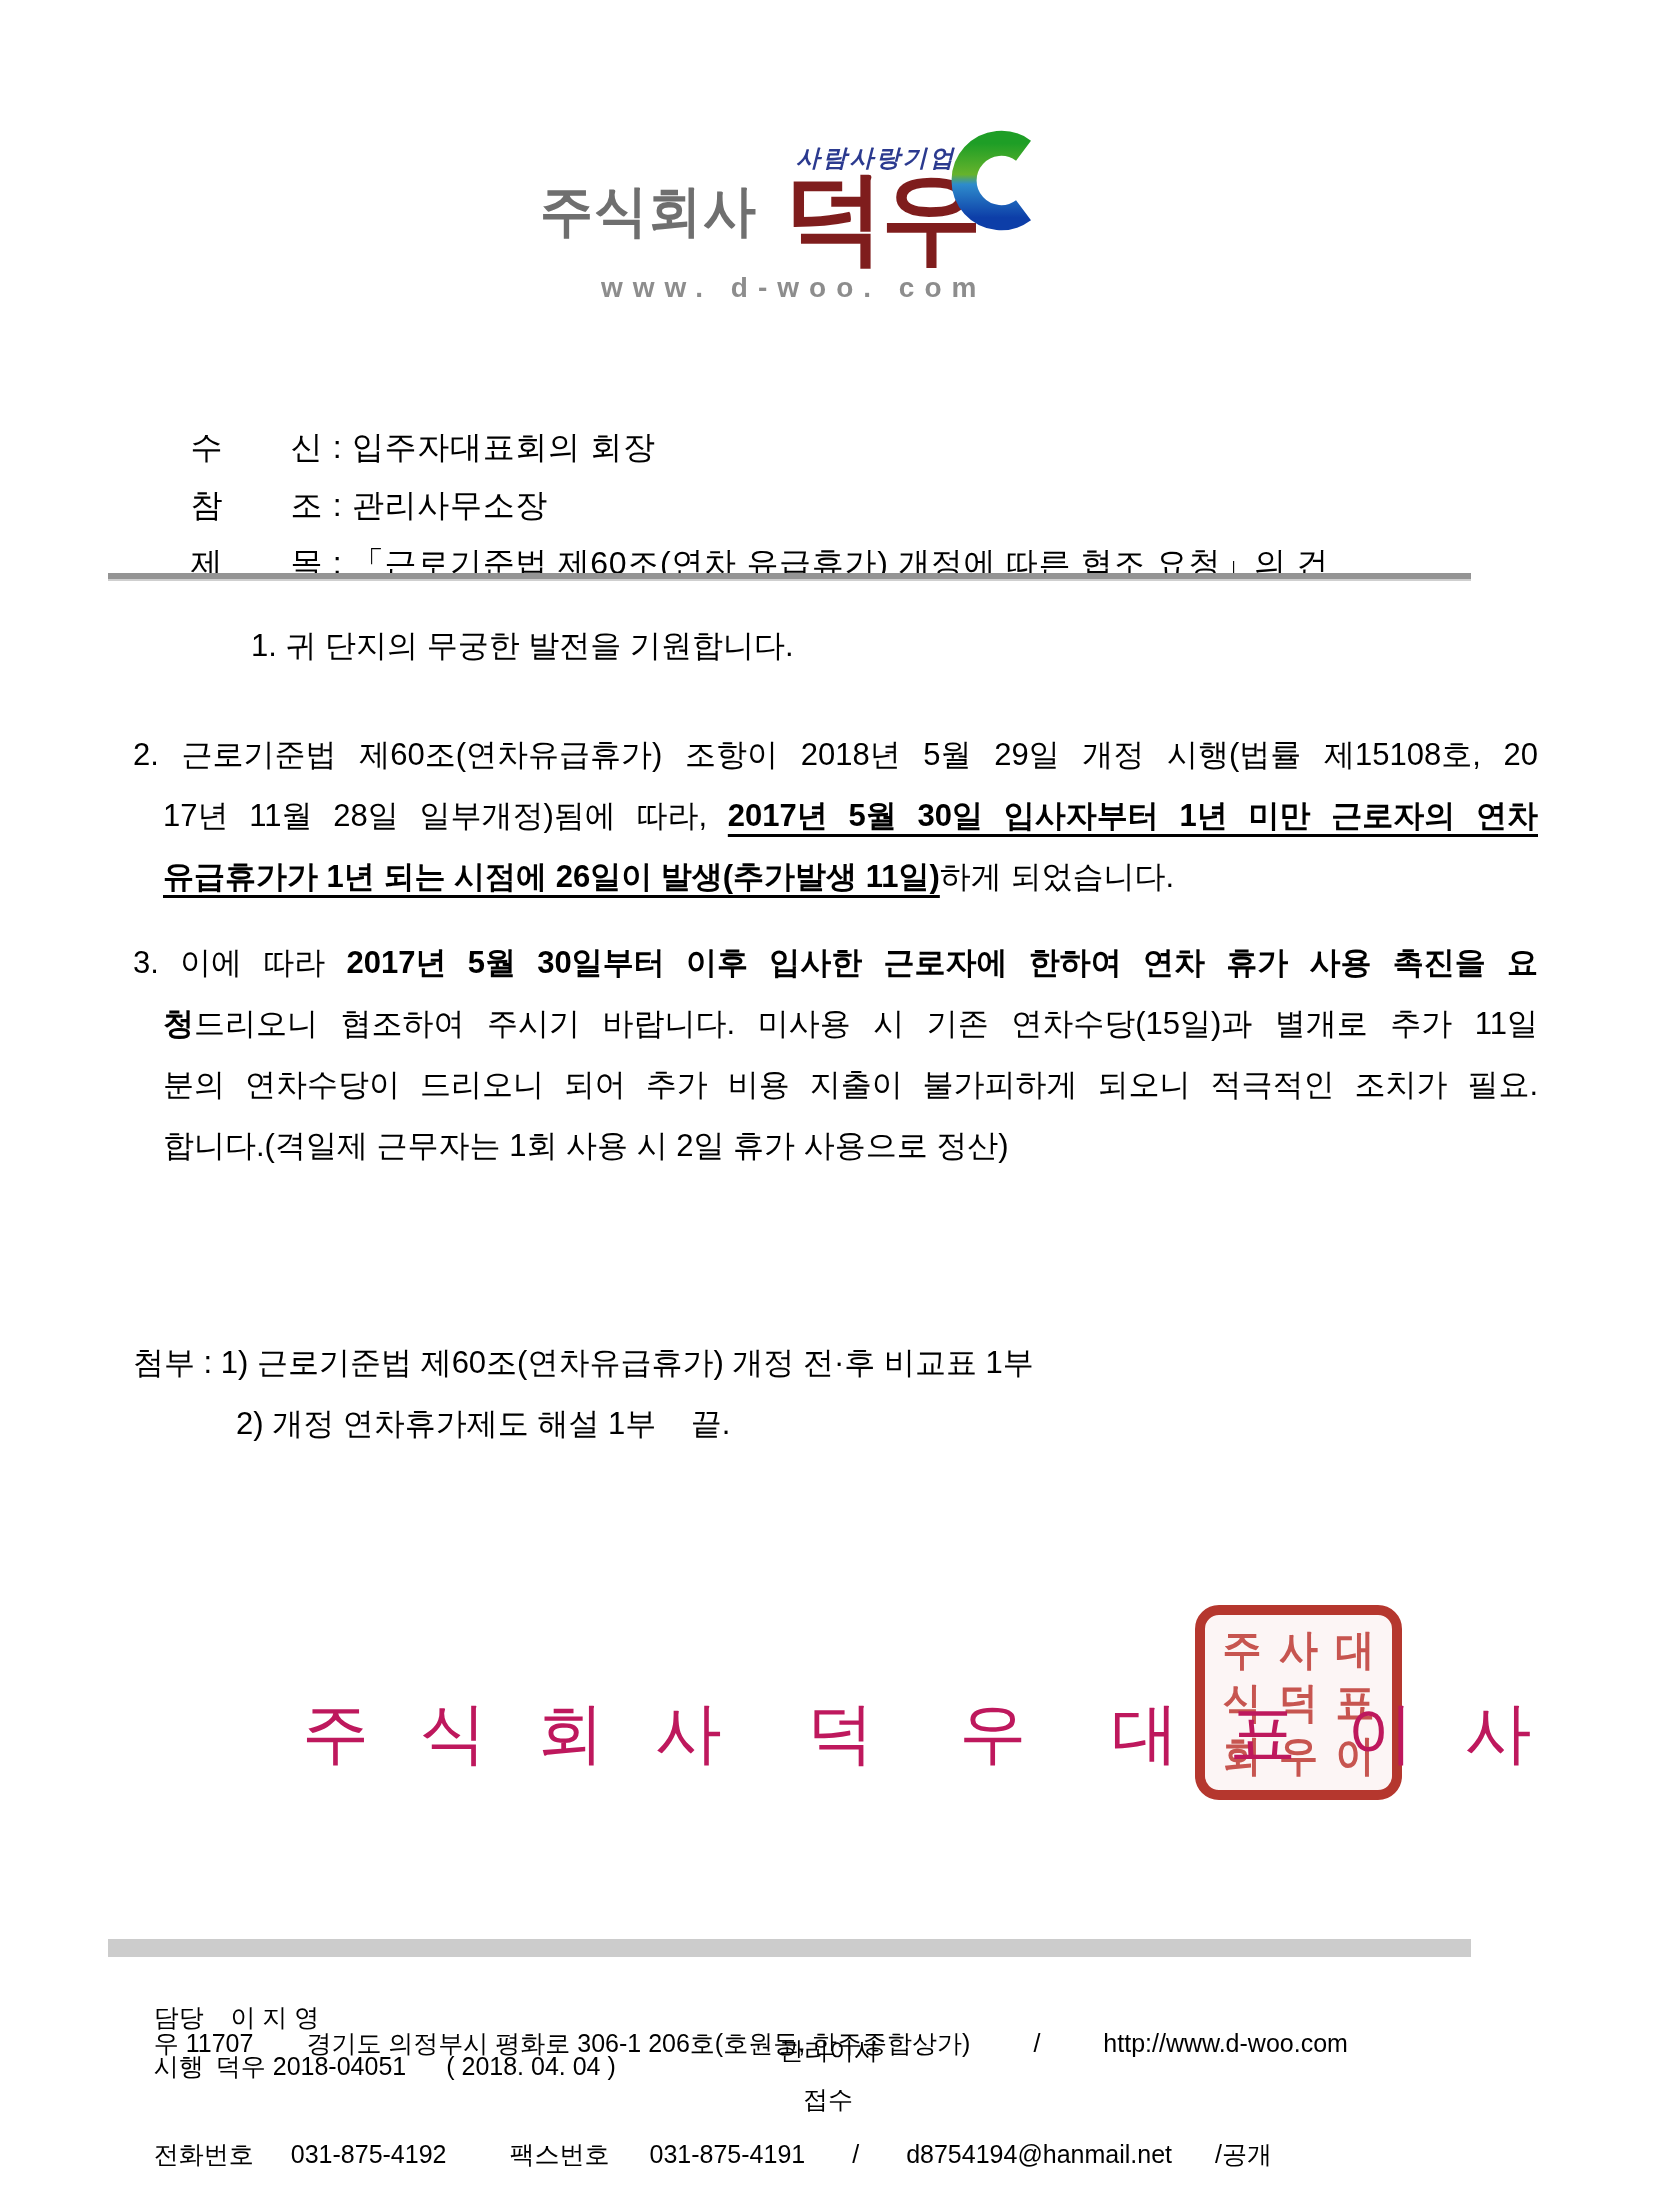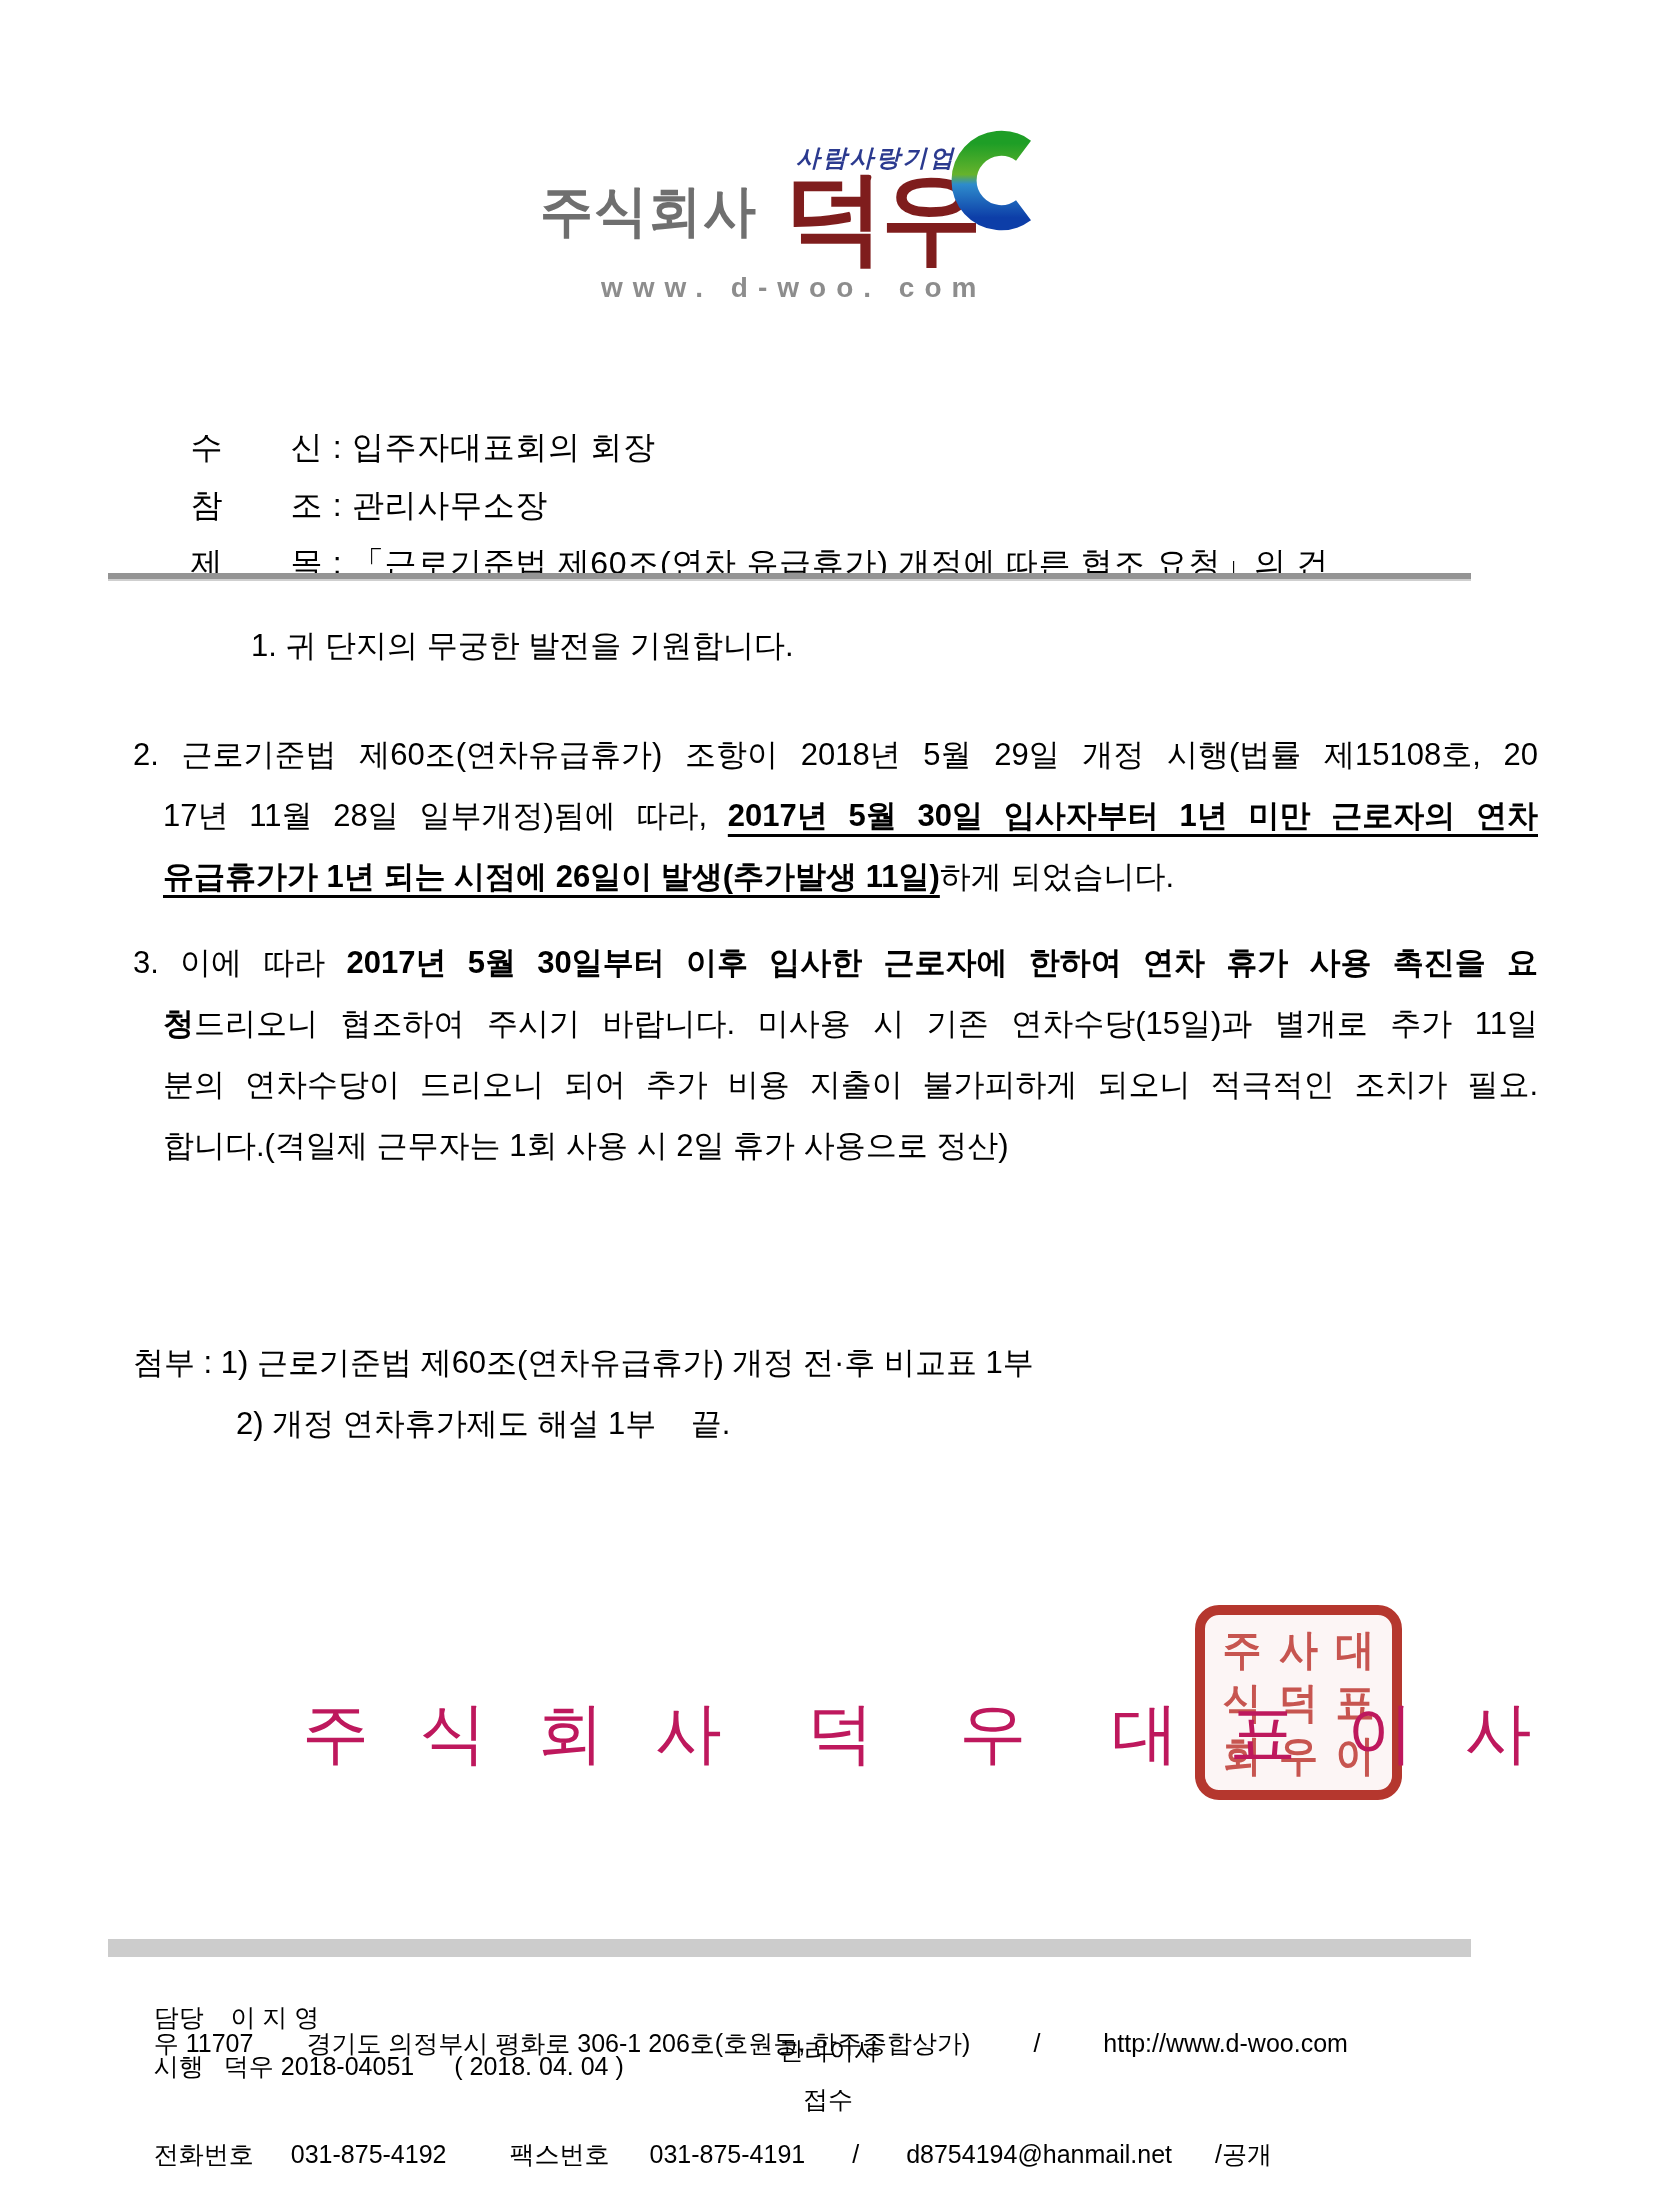--- a/index.html
+++ b/index.html
@@ -80,21 +80,21 @@
     font-size:39px;line-height:53px;font-weight:bold;
     color:#c0403a;opacity:0.88;transform:scaleY(1.08);
   }
   
   .f-line{position:absolute;left:126px;font-size:25px;white-space:pre;}
   .f-line .abs{position:absolute;white-space:pre;}
   .fl1{top:1972px;}
   .fl2{top:2021px;}
   .fl3{top:1998px;text-align:center;}
   .fl4{top:2109px;}
-  .ml40{margin-left:26.6px;} .ml30{margin-left:20px;} .ml55{margin-left:37px;}
+  .ml40{margin-left:26.6px;} .ml30{margin-left:12px;} .ml55{margin-left:37px;}
   .ml60{margin-left:40px;} .ml65{margin-left:43px;} .ml70{margin-left:47px;}
   .ml80{margin-left:53px;} .ml95{margin-left:63px;}
 </style>
 </head>
 <body>
 
 <div class="page">
 
   <div class="logo-slogan">사람사랑기업</div>
   <div class="logo-prefix">주식회사</div>

